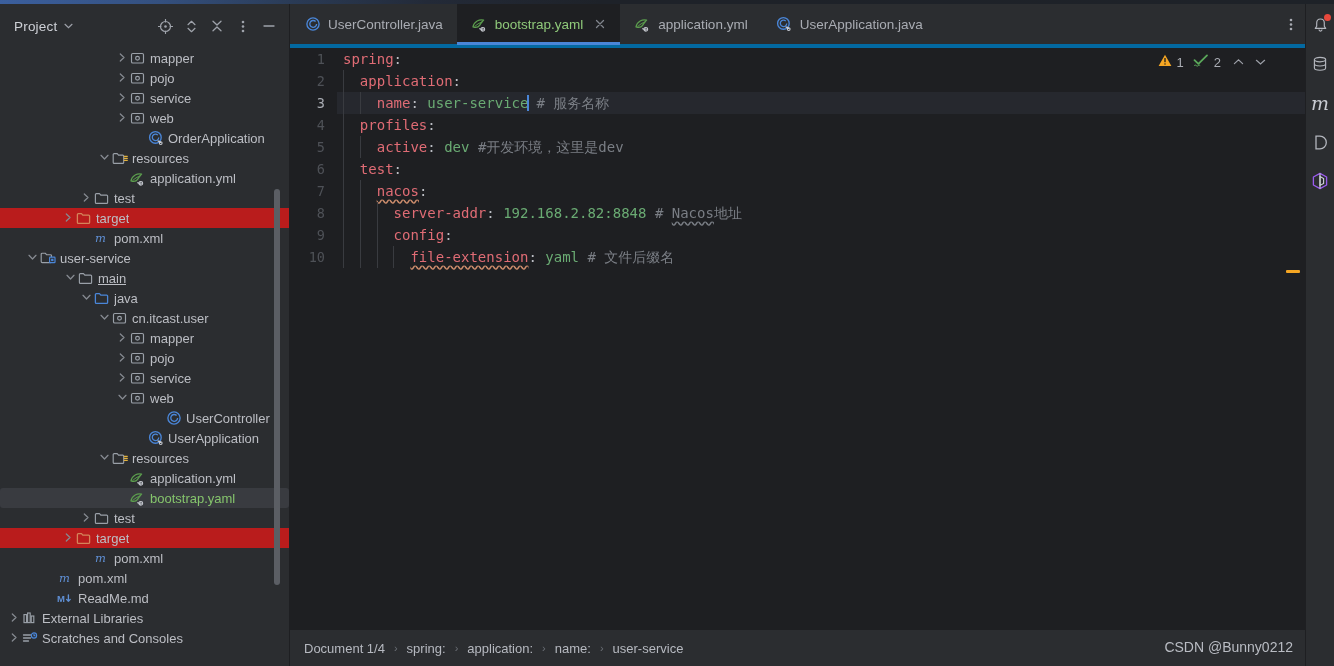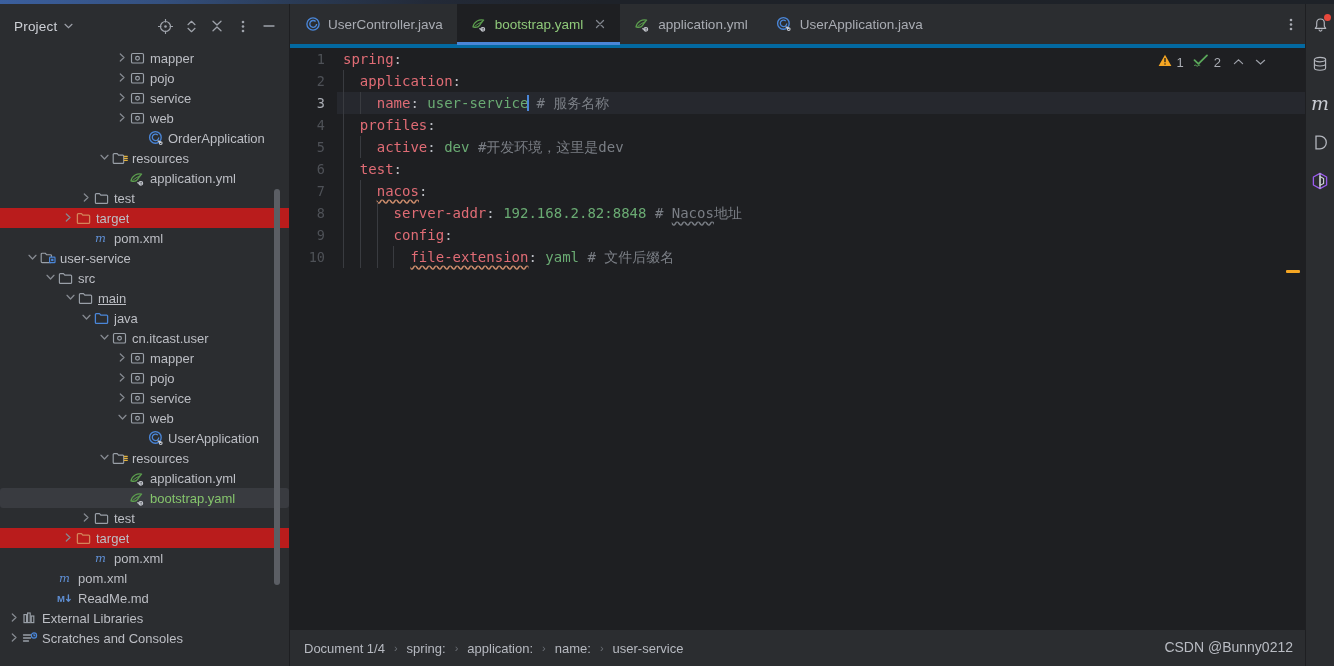--- a/index.html
+++ b/index.html
@@ -354,31 +354,20 @@
               </svg></span>
             <span class="ic">
               <svg width="16" height="14" viewBox="0 0 16 14">
                 <path d="M1.2 3.2 a1 1 0 0 1 1-1 h3 l1.3 1.5 h4 a1 1 0 0 1 1 1 v5.9 a1 1 0 0 1 -1 1 h-8.3 a1 1 0 0 1 -1 -1 Z" fill="none" stroke="#9aa0a8" stroke-width="1.15" stroke-linejoin="round"></path>
                 <rect x="9.6" y="6.2" width="5.4" height="5.4" rx=".7" fill="#2b2d30" stroke="#4a86d8" stroke-width="1.2"></rect>
                 <rect x="11.1" y="7.7" width="2.4" height="2.4" fill="#4a86d8"></rect>
               </svg>
             </span>
             <span class="lbl">user-service</span>
           </div>
-          <div class="node" style="padding-left: 44px;">
-            <span class="arrow"><svg width="9" height="7" viewBox="0 0 9 7">
-                <path d="M1 1.3 L4.5 5 L8 1.3" fill="none" stroke="#868a91" stroke-width="1.25" stroke-linecap="round" stroke-linejoin="round"></path>
-              </svg></span>
-            <span class="ic">
-              <svg width="15" height="14" viewBox="0 0 15 14">
-                <path d="M1.4 3.6 a1 1 0 0 1 1-1 h3.1 l1.3 1.5 h5.8 a1 1 0 0 1 1 1 v6.3 a1 1 0 0 1 -1 1 h-10.2 a1 1 0 0 1 -1 -1 Z" fill="none" stroke="#9aa0a8" stroke-width="1.15" stroke-linejoin="round"></path>
-              </svg>
-            </span>
-            <span class="lbl">src</span>
-          </div>
           <div class="node" style="padding-left: 64px; text-decoration: underline;">
             <span class="arrow"><svg width="9" height="7" viewBox="0 0 9 7">
                 <path d="M1 1.3 L4.5 5 L8 1.3" fill="none" stroke="#868a91" stroke-width="1.25" stroke-linecap="round" stroke-linejoin="round"></path>
               </svg></span>
             <span class="ic">
               <svg width="15" height="14" viewBox="0 0 15 14">
                 <path d="M1.4 3.6 a1 1 0 0 1 1-1 h3.1 l1.3 1.5 h5.8 a1 1 0 0 1 1 1 v6.3 a1 1 0 0 1 -1 1 h-10.2 a1 1 0 0 1 -1 -1 Z" fill="none" stroke="#9aa0a8" stroke-width="1.15" stroke-linejoin="round"></path>
               </svg>
             </span>
             <span class="lbl">main</span>
@@ -446,20 +435,30 @@
             <span class="arrow"><svg width="9" height="7" viewBox="0 0 9 7">
                 <path d="M1 1.3 L4.5 5 L8 1.3" fill="none" stroke="#868a91" stroke-width="1.25" stroke-linecap="round" stroke-linejoin="round"></path>
               </svg></span>
             <span class="ic">
               <svg width="15" height="14" viewBox="0 0 15 14">
                 <rect x="1.5" y="2.5" width="12" height="9.5" rx="1.3" fill="none" stroke="#9aa0a8" stroke-width="1.15"></rect>
                 <circle cx="7.5" cy="7.2" r="1.9" fill="none" stroke="#9aa0a8" stroke-width="1.15"></circle>
               </svg>
             </span>
             <span class="lbl">web</span>
+          </div>
+          <div class="node" style="padding-left: 152px;">
+            <span class="arrow"></span>
+            <span class="ic">
+              <svg width="16" height="16" viewBox="0 0 16 16">
+                <circle cx="8" cy="8" r="6.1" fill="none" stroke="#4a86d8" stroke-width="1.35"></circle>
+                <path d="M10.6 5.5 a3.4 3.4 0 1 0 1 2.5" fill="none" stroke="#4a86d8" stroke-width="1.35"></path>
+              </svg>
+            </span>
+            <span class="lbl">UserController</span>
           </div>
           <div class="node" style="padding-left: 134px;">
             <span class="arrow"></span>
             <span class="ic">
               <svg width="16" height="16" viewBox="0 0 16 16">
                 <circle cx="7.4" cy="7.4" r="5.8" fill="none" stroke="#4a86d8" stroke-width="1.35"></circle>
                 <path d="M9.8 5.1 a3.2 3.2 0 1 0 .9 2.3" fill="none" stroke="#4a86d8" stroke-width="1.3"></path>
                 <path d="M9.6 10.9 c1.8 .4 3.1 1.3 3.1 2.1" fill="none" stroke="#c9ccd3" stroke-width="1.2"></path>
                 <circle cx="12.7" cy="13.1" r="1.4" fill="none" stroke="#c9ccd3" stroke-width="1.1"></circle>
               </svg>

